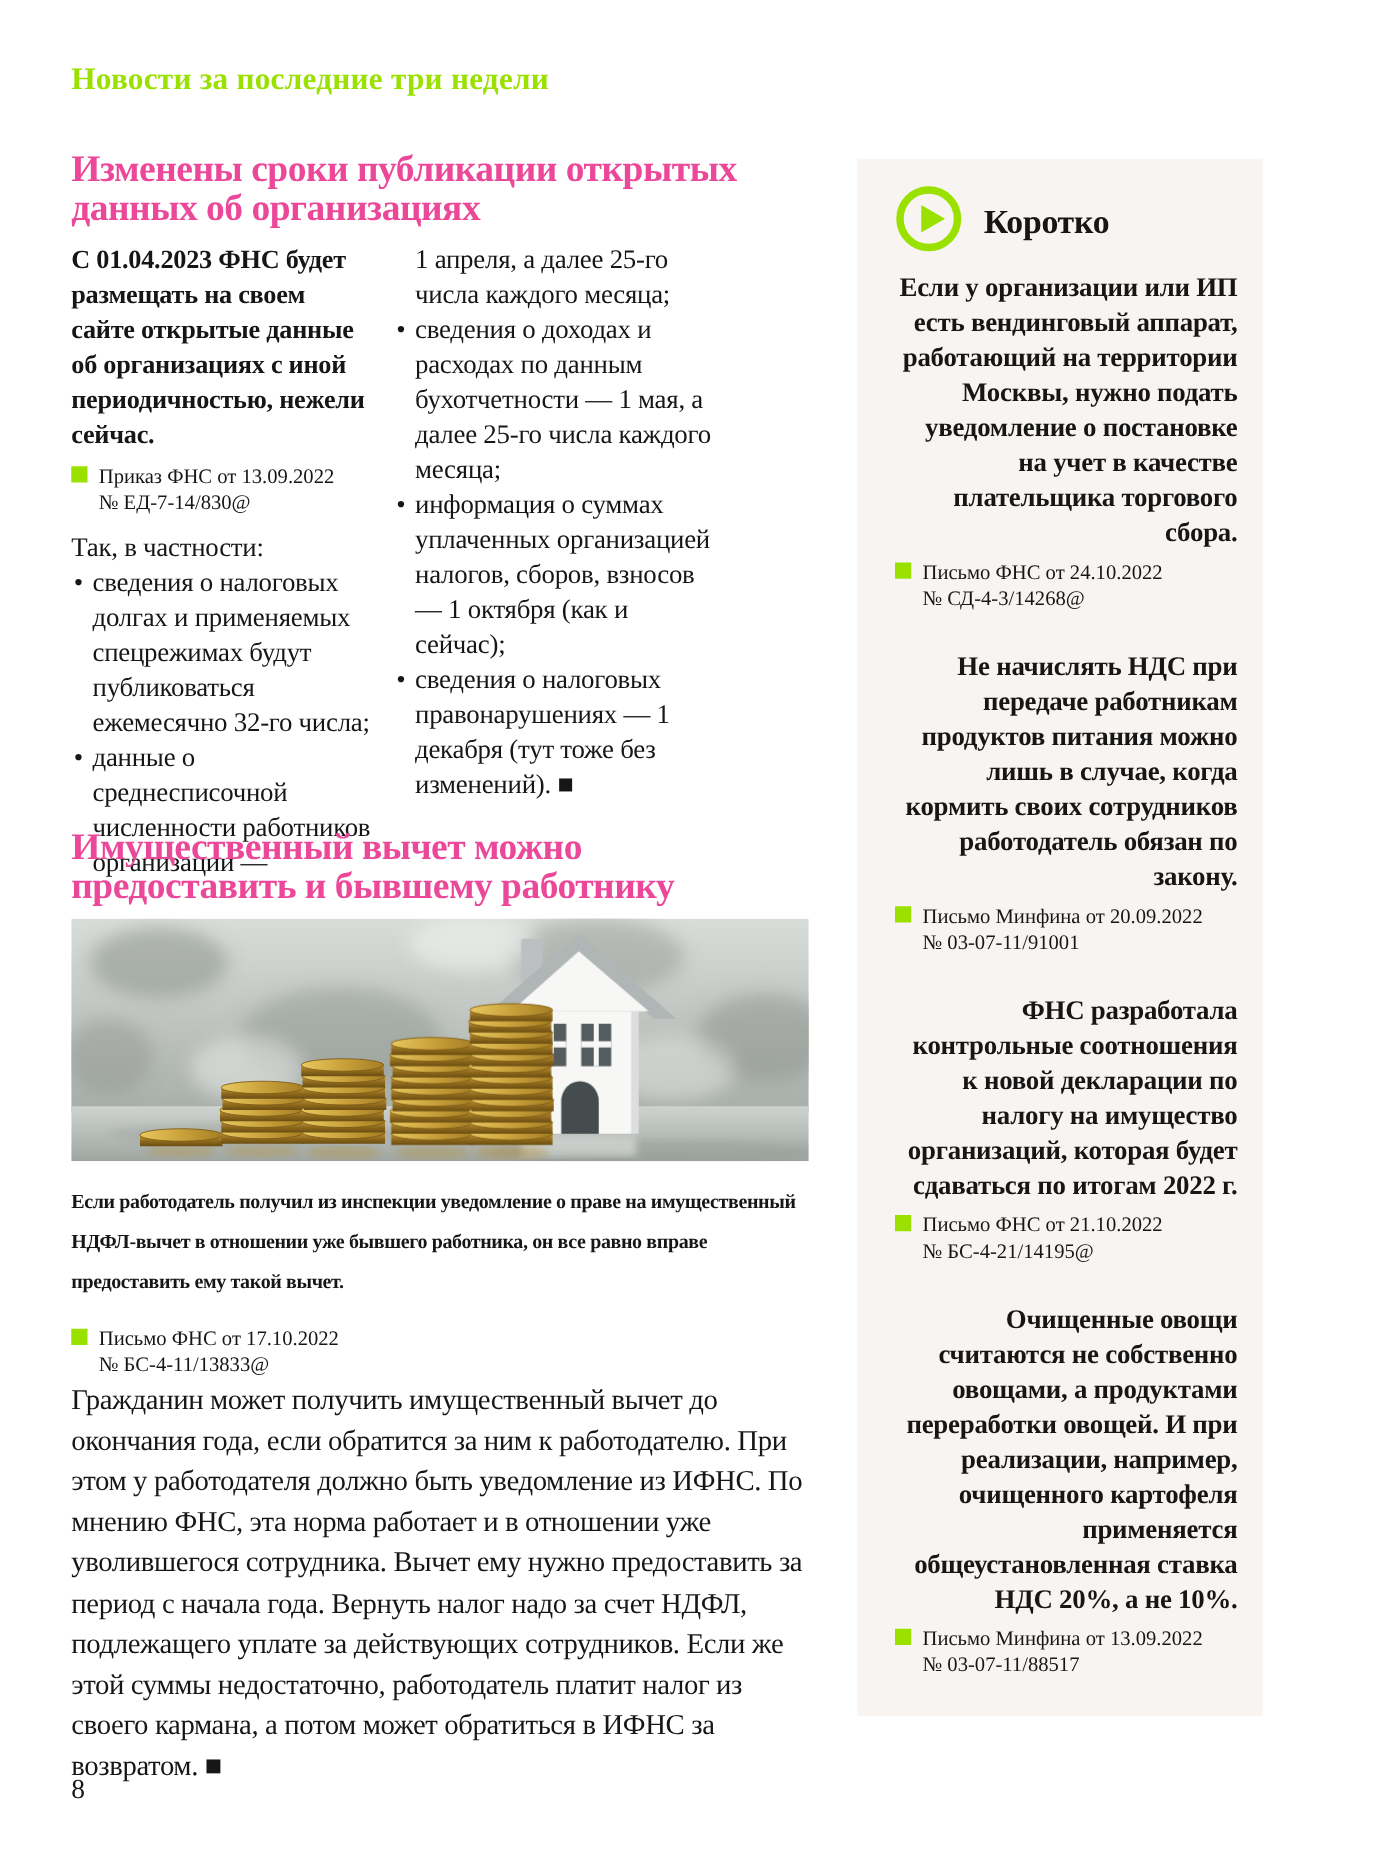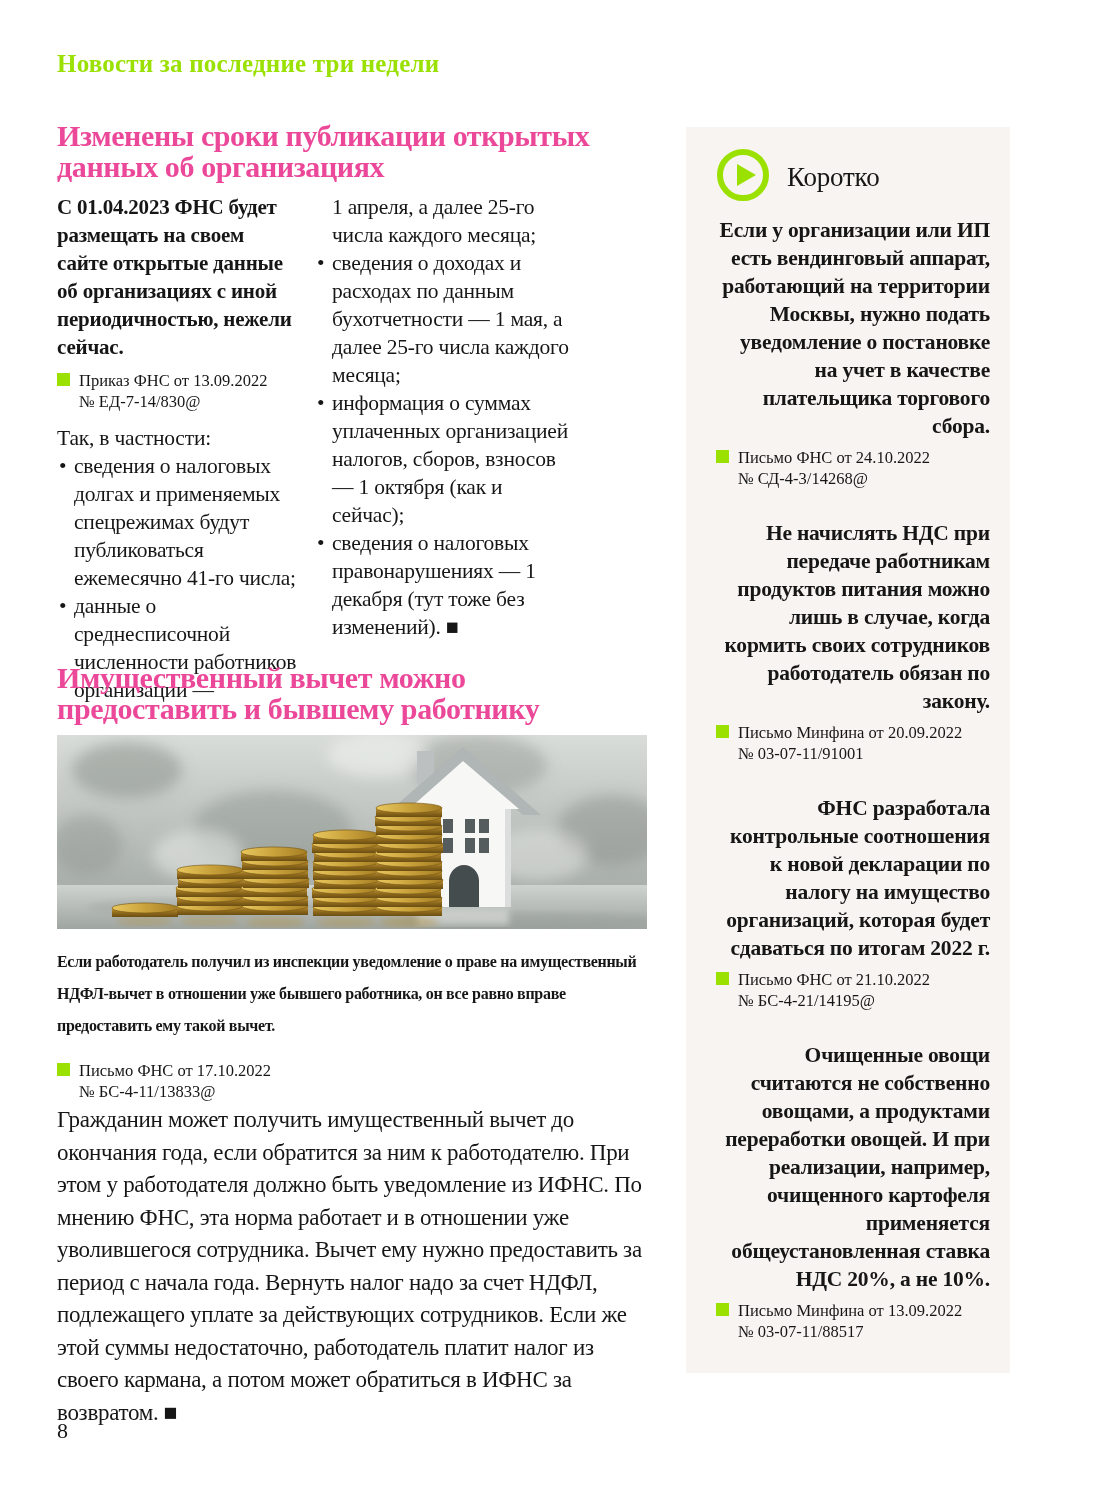--- a/index.html
+++ b/index.html
@@ -35,21 +35,21 @@
   .lead2{position:absolute;left:57px;top:946px;width:592px;font-weight:bold;
          font-size:16px;line-height:32px;margin:0;letter-spacing:-.3px;}
   .source2{position:absolute;left:57px;top:1060px;}
   .body2{position:absolute;left:57px;top:1104px;width:592px;font-size:23px;
          line-height:32.5px;margin:0;letter-spacing:-.3px;}
 
   .sidebar{position:absolute;left:686px;top:127px;width:324px;height:1246px;
            background:#F8F4F1;box-sizing:border-box;padding:23px 20px 0 30px;
            hyphens:auto;}
   .sb-head{display:flex;align-items:center;gap:17px;height:54px;margin-bottom:12px;}
-  .sb-title{font-size:27px;font-weight:normal;letter-spacing:-.2px;}
+  .sb-title{font-size:27px;font-weight:bold;letter-spacing:-.2px;}
   .sb-item{margin-bottom:30px;}
   .sb-text{font-weight:bold;font-size:21.5px;line-height:28px;margin:0;letter-spacing:-.2px;text-align:right;}
   .sb-item .source{margin-top:7px;}
 
   .pageno{position:absolute;left:57px;top:1418px;font-size:22px;}
 </style>
 </head>
 <body>
 
 <div class="page">
@@ -63,21 +63,21 @@
       <p class="lead-sm">С 01.04.2023 ФНС будет размещать на своем сайте открытые данные об организациях с иной периодичностью, нежели сейчас.</p>
       <div class="source m-src">
         <span class="sq"></span>
         <span class="src-text">
           <span>Приказ ФНС от 13.09.2022</span><br>
           <span>№ ЕД-7-14/830@</span>
         </span>
       </div>
       <p class="btext intro">Так, в частности:</p>
       <ul class="blist">
-        <li>сведения о налоговых долгах и применяемых спецрежимах будут публиковаться ежемесячно 41-го числа;</li>
+        <li>сведения о налоговых долгах и применяемых спецрежимах будут публиковаться ежемесячно 32-го числа;</li>
         <li>данные о среднесписочной численности работников организации —</li>
       </ul>
     </div>
     <div class="col2">
       <div class="btext cont">1 апреля, а далее 25-го числа каждого месяца;</div>
       <ul class="blist">
         <li>сведения о доходах и расходах по данным бухотчетности — 1 мая, а далее 25-го числа каждого месяца;</li>
         <li>информация о суммах уплаченных организацией налогов, сборов, взносов — 1 октября (как и сейчас);</li>
         <li>сведения о налоговых правонарушениях — 1 декабря (тут тоже без изменений). ■</li>
       </ul>

